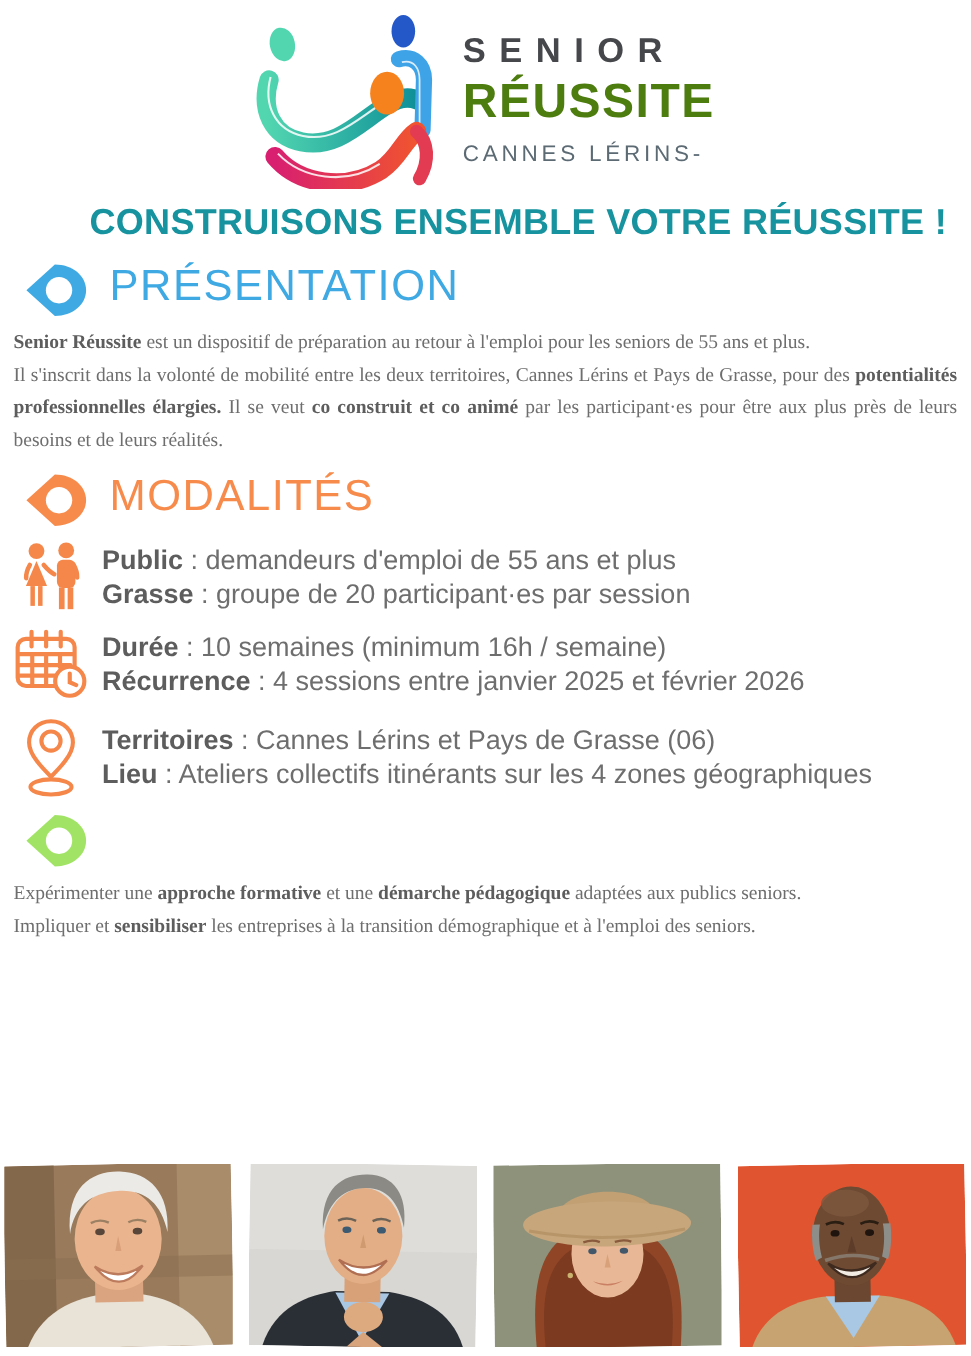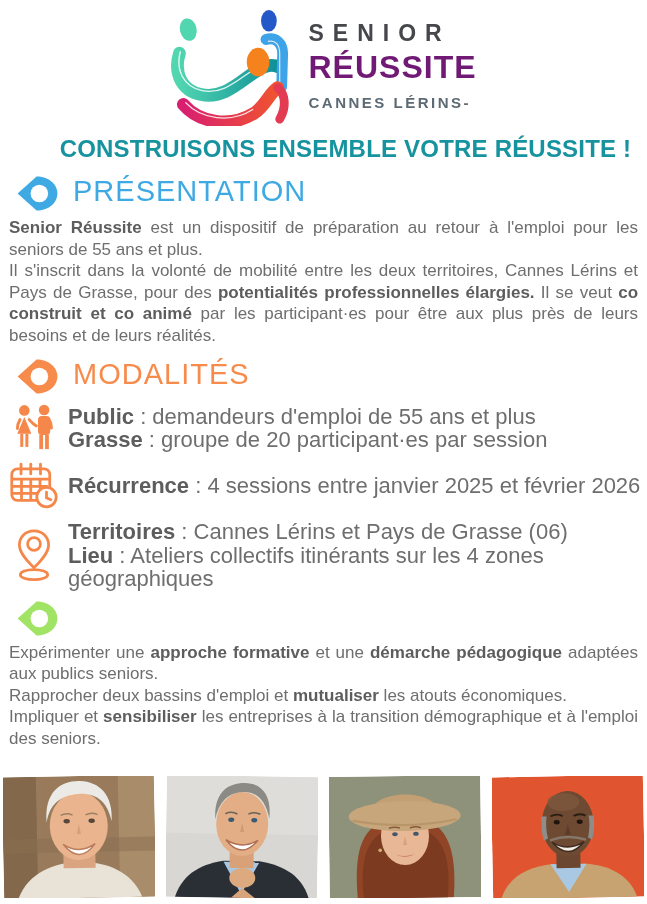--- a/index.html
+++ b/index.html
@@ -8,36 +8,36 @@
     position:relative; width:647px; height:904px; margin:0 auto;
     background:#ffffff; overflow:hidden;
     font-family:"Liberation Sans", sans-serif;
     color:#6e6e6e;
   }
   
   .logo-row { display:flex; justify-content:center; align-items:center; padding-top:8px; height:126px; gap:12px; }
   .logo-mark { width:126px; height:118px; flex:0 0 auto; }
   .logo-text { display:flex; flex-direction:column; }
   .logo-line1 { font-size:23px; font-weight:700; letter-spacing:9px; color:#45474b; }
-  .logo-line2 { font-size:32px; font-weight:800; letter-spacing:1px; color:#701a75; margin-top:2px; }
-  .logo-sub   { font-size:15px; font-weight:700; letter-spacing:2.5px; color:#5c6a74; line-height:1.45; margin-top:6px; }
+  .logo-line2 { font-size:32px; font-weight:800; letter-spacing:1px; color:#4d7c0f; margin-top:2px; }
+  .logo-sub   { font-size:15px; font-weight:400; letter-spacing:2.5px; color:#5c6a74; line-height:1.45; margin-top:6px; }
   
   .headline { margin-top:9px; text-align:center; font-size:24px; font-weight:800; letter-spacing:0.2px;padding-left:44px; }
   
   .sec-head { display:flex; gap:14px; margin:12px 0 0 16px; }
   .sec-icon { width:43px; height:37px; flex:0 0 auto; }
   .sec-title { font-size:29px; font-weight:400; letter-spacing:1px; }
   
   .paras { margin:5px 9px 0 9px; }
-  .paras p { font-size:17px; line-height:21.5px; color:#6e6e6e; text-align:justify; }
+  .paras p { font-size:13px; line-height:21.5px; color:#6e6e6e; text-align:justify;font-family:Liberation Serif, serif; }
   .paras b, .mline b { font-weight:700; color:#5d5d5d; }
   
   .mrow { display:flex; align-items:center; margin:9px 0 0 8px; gap:8px; }
   .micon { width:52px; min-height:48px; display:flex; align-items:center; justify-content:center; flex:0 0 auto; color:#f5874a; }
-  .mline { font-size:22px; line-height:23.5px; color:#6e6e6e; }
+  .mline { font-size:18px; line-height:23.5px; color:#6e6e6e; }
   
   .photos { position:absolute; left:3px; right:3px; bottom:6px; height:122px; display:flex; gap:11px; }
   .photo { flex:1; overflow:hidden; background:#ffffff; }
   .photo-inner { width:100%; height:100%; }
   .photo svg { width:100%; height:100%; display:block; }
   .r-ccw1 { transform:rotate(-1.2deg); }
   .r-cw1  { transform:rotate(1deg); }
   .r-ccw2 { transform:rotate(-0.8deg); }
   .r-ccw3 { transform:rotate(-1.1deg); }
 </style>
@@ -143,20 +143,21 @@
         <line x1="4" y1="26.5" x2="41" y2="26.5"></line>
         <line x1="4" y1="34" x2="31" y2="34"></line>
         <line x1="13.5" y1="19" x2="13.5" y2="41"></line>
         <line x1="23.5" y1="19" x2="23.5" y2="41"></line>
         <line x1="33.5" y1="19" x2="33.5" y2="28"></line>
         <circle cx="40.5" cy="38" r="10.5" fill="#ffffff"></circle>
         <polyline points="40.5,32.5 40.5,38.8 45.2,40.8"></polyline>
       </svg>
     </div>
     <div>
+      <div class="mline"><b>Durée</b><span> : 10 semaines (minimum 16h / semaine)</span></div>
       <div class="mline"><b>Récurrence</b><span> : 4 sessions entre janvier 2025 et février 2026</span></div>
     </div>
   </div>
 
   <div class="mrow">
     <div class="micon">
       <svg viewBox="0 0 46 60" width="42" height="56" fill="none" stroke="currentColor" stroke-width="3" stroke-linecap="round" aria-hidden="true">
         <path d="M23 3.5 C13.5 3.5 7 10.5 7 19 C7 28 16.5 37.5 23 44 C29.5 37.5 39 28 39 19 C39 10.5 32.5 3.5 23 3.5 Z"></path>
         <circle cx="23" cy="18" r="7"></circle>
         <ellipse cx="23" cy="51.5" rx="15" ry="5.5"></ellipse>
@@ -169,21 +170,20 @@
   </div>
 
   <div class="sec-head" style="margin-top: 9px; color: rgb(161, 228, 101);">
     <svg class="sec-icon" viewBox="0 0 46 40" aria-hidden="true">
       <path d="M1.5 20 L22 1.5 C34.5 1.5 44.5 9.5 44.5 20 C44.5 30.5 34.5 38.5 22 38.5 Z" fill="currentColor"></path>
       <circle cx="25" cy="20" r="9.5" fill="#ffffff"></circle>
     </svg>
   </div>
   <div class="paras">
     <p><span>Expérimenter une </span><b>approche formative</b><span> et une </span><b>démarche pédagogique</b><span> adaptées aux publics seniors.</span></p>
-    <p><span>Rapprocher deux bassins d'emploi et </span><b>mutualiser</b><span> les atouts économiques.</span></p>
     <p><span>Impliquer et </span><b>sensibiliser</b><span> les entreprises à la transition démographique et à l'emploi des seniors.</span></p>
   </div>
 
   <div class="photos">
 
     <div class="photo">
       <div class="photo-inner r-ccw1">
         <svg viewBox="0 0 152 122" preserveAspectRatio="none" aria-hidden="true">
           <rect width="152" height="122" fill="#997b5c"></rect>
           <rect x="0" width="34" height="122" fill="#84684b"></rect>

